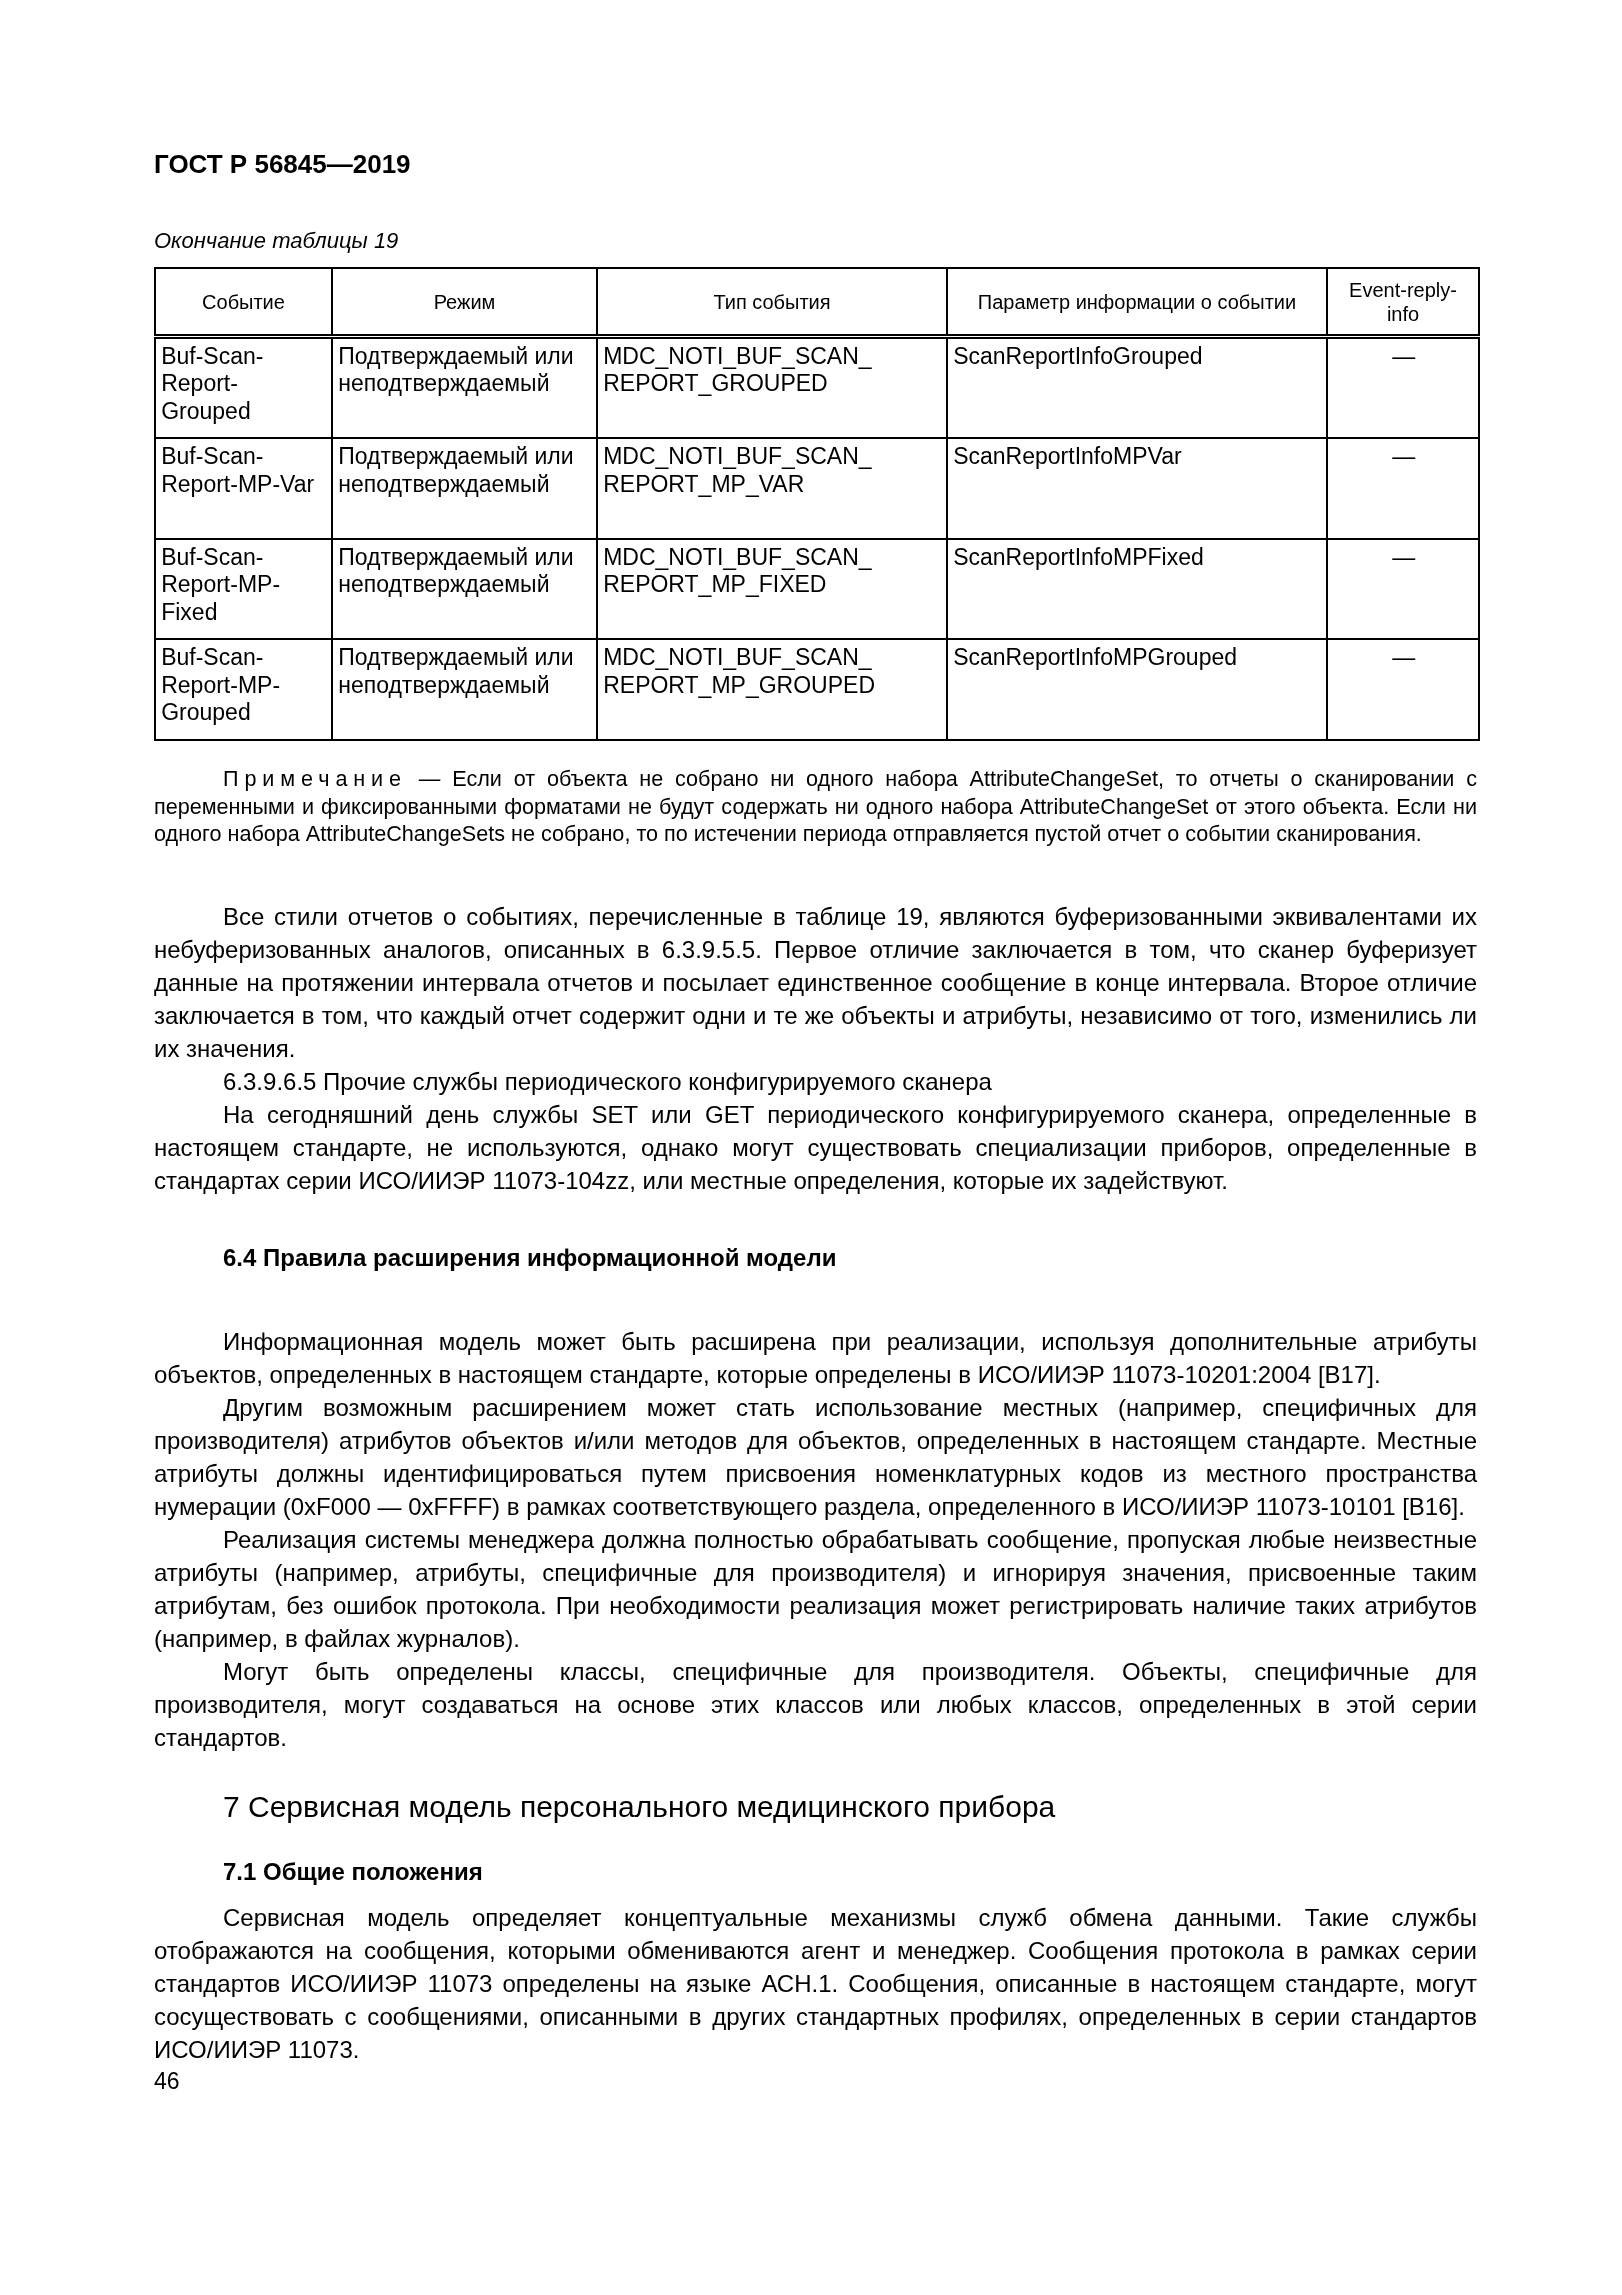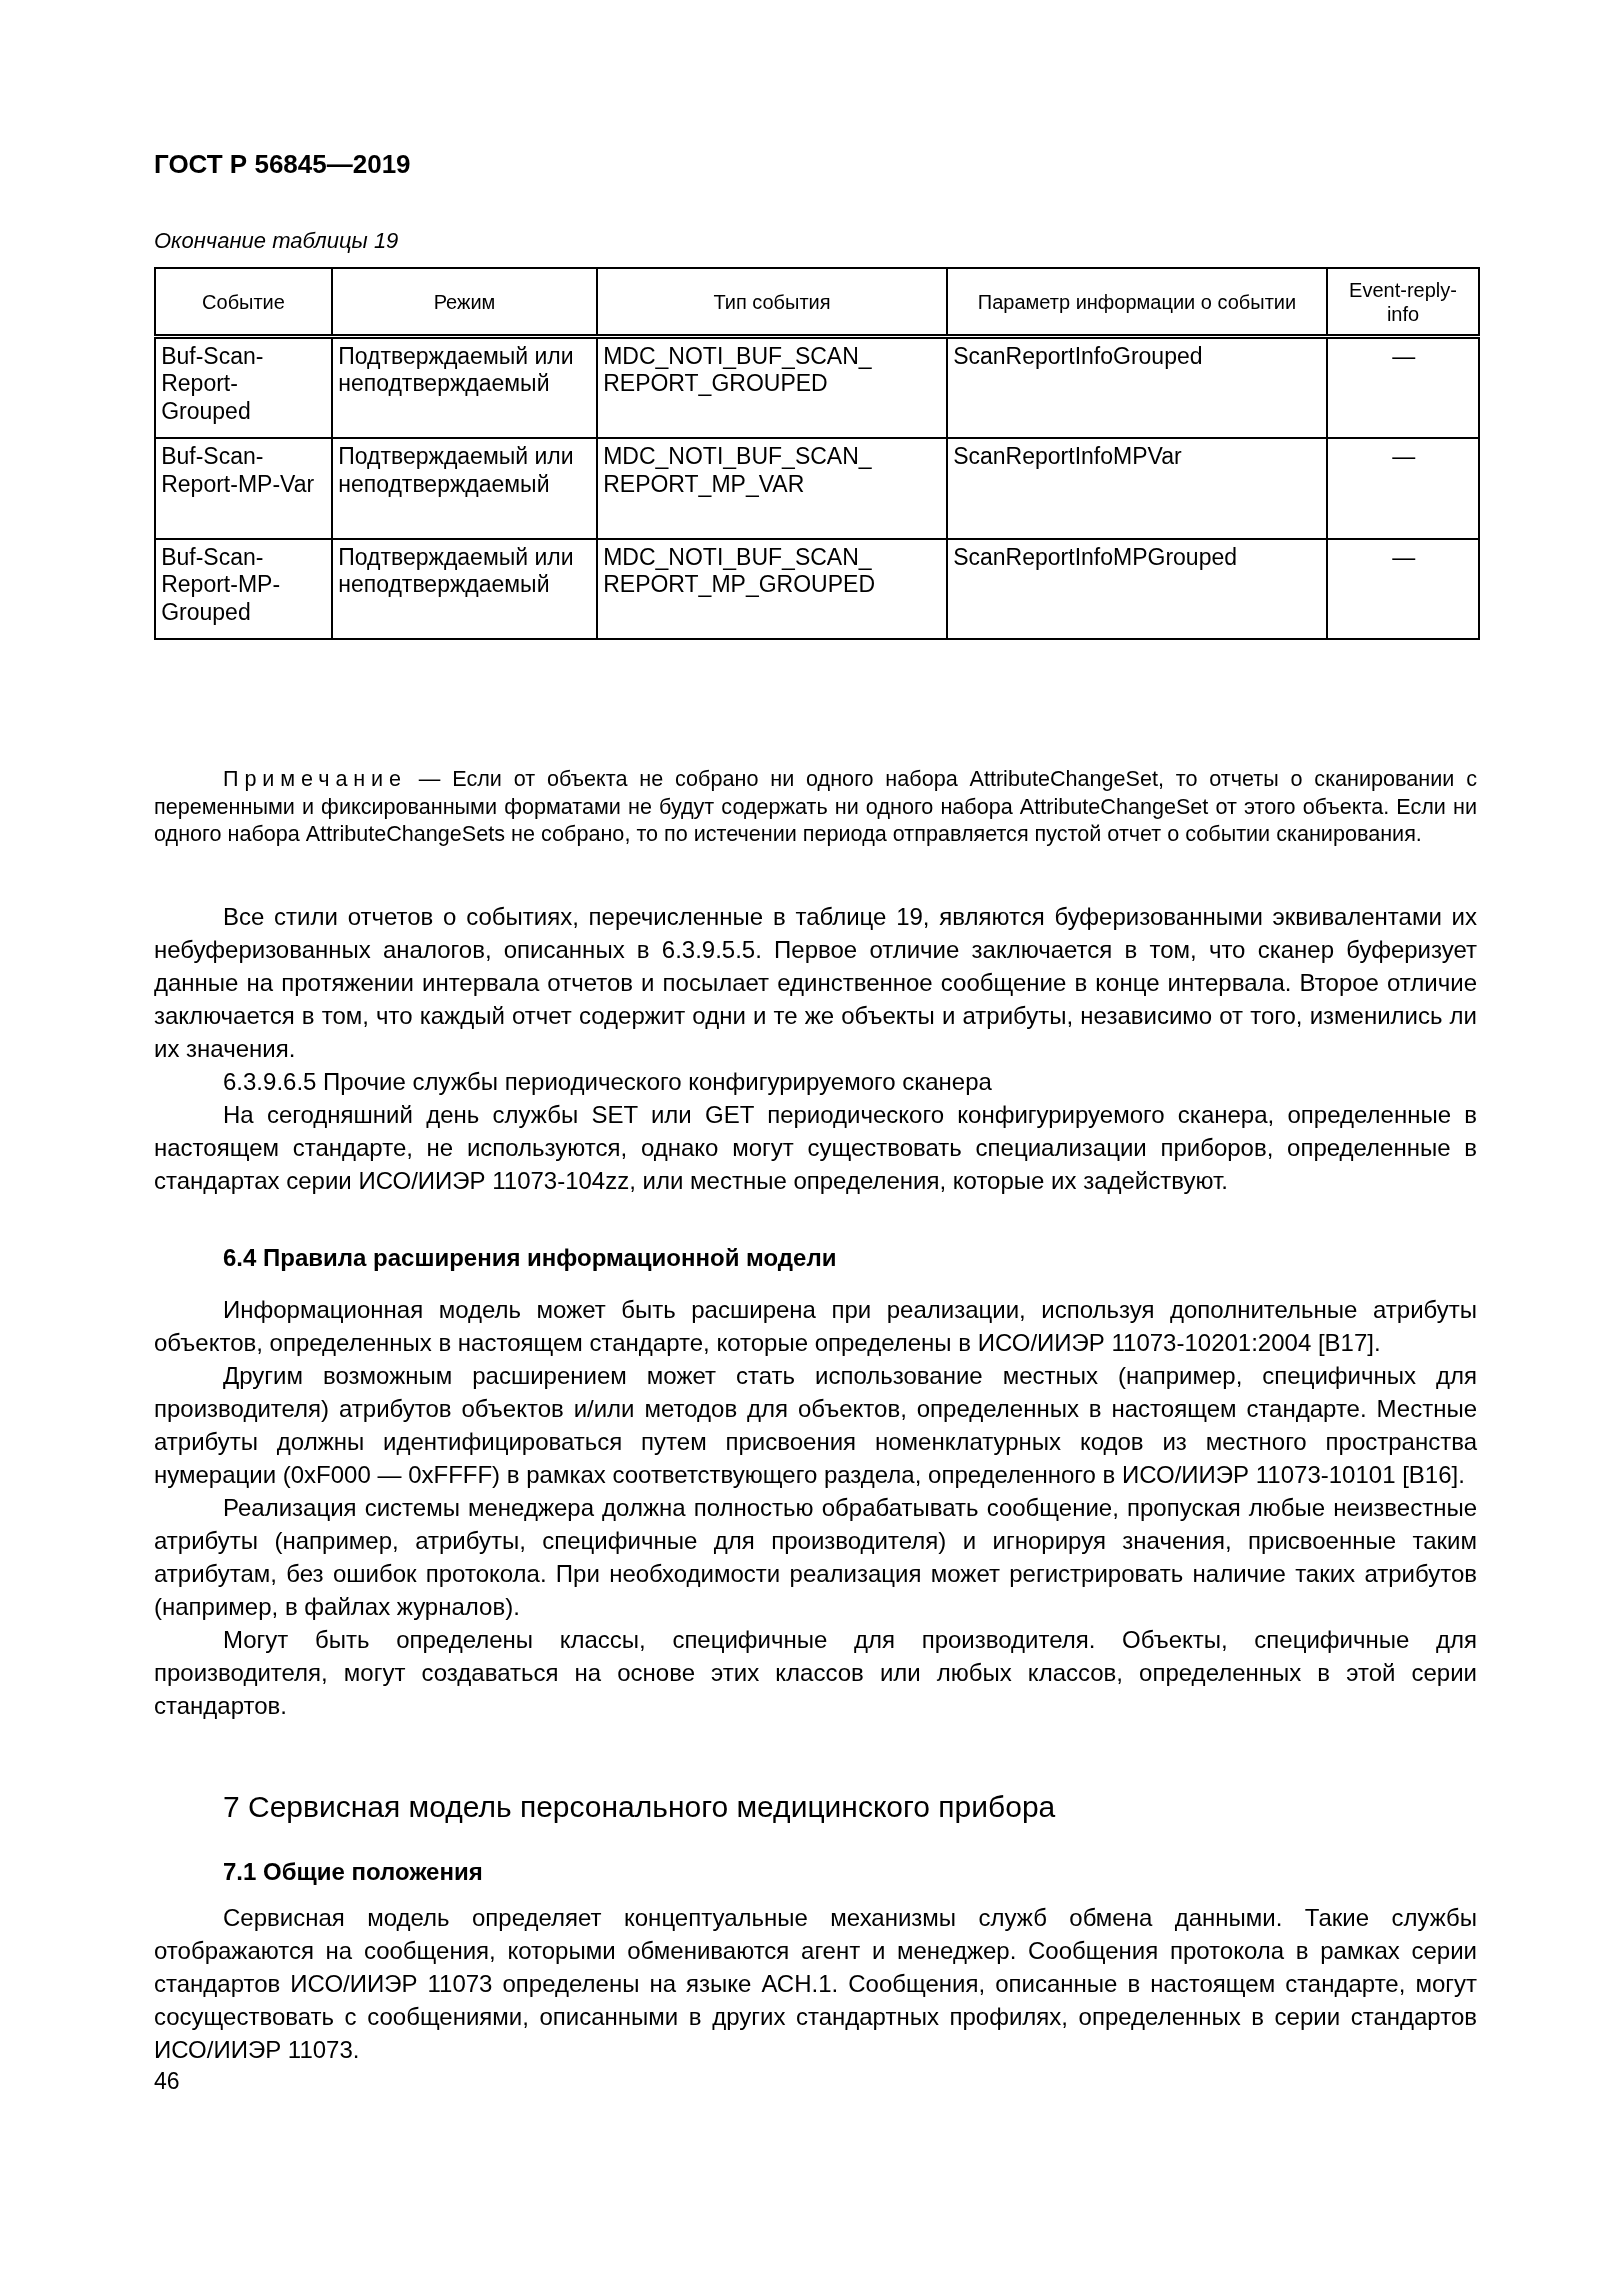--- a/index.html
+++ b/index.html
@@ -80,20 +80,27 @@
       <td class="dash">—</td>
     </tr>
     <tr>
       <td>Buf-Scan-Report-MP-Var</td>
       <td>Подтверждаемый или неподтверждаемый</td>
       <td>MDC_NOTI_BUF_SCAN_ REPORT_MP_VAR</td>
       <td>ScanReportInfoMPVar</td>
       <td class="dash">—</td>
     </tr>
     <tr>
+      <td>Buf-Scan-Report-MP-Fixed</td>
+      <td>Подтверждаемый или неподтверждаемый</td>
+      <td>MDC_NOTI_BUF_SCAN_ REPORT_MP_FIXED</td>
+      <td>ScanReportInfoMPFixed</td>
+      <td class="dash">—</td>
+    </tr>
+    <tr>
       <td>Buf-Scan-Report-MP-Grouped</td>
       <td>Подтверждаемый или неподтверждаемый</td>
       <td>MDC_NOTI_BUF_SCAN_ REPORT_MP_GROUPED</td>
       <td>ScanReportInfoMPGrouped</td>
       <td class="dash">—</td>
     </tr>
   </tbody>
 </table>
 
 <div class="text-block note" style="top:765px;">
@@ -101,21 +108,21 @@
 </div>
 
 <div class="text-block" style="top:900px;">
   <p>Все стили отчетов о событиях, перечисленные в таблице 19, являются буферизованными эквивалентами их небуферизованных аналогов, описанных в 6.3.9.5.5. Первое отличие заключается в том, что сканер буферизует данные на протяжении интервала отчетов и посылает единственное сообщение в конце интервала. Второе отличие заключается в том, что каждый отчет содержит одни и те же объекты и атрибуты, независимо от того, изменились ли их значения.</p>
   <p>6.3.9.6.5 Прочие службы периодического конфигурируемого сканера</p>
   <p>На сегодняшний день службы SET или GET периодического конфигурируемого сканера, определенные в настоящем стандарте, не используются, однако могут существовать специализации приборов, определенные в стандартах серии ИСО/ИИЭР 11073-104zz, или местные определения, которые их задействуют.</p>
 </div>
 
 <div class="h2" style="top:1244px;">6.4 Правила расширения информационной модели</div>
 
-<div class="text-block" style="top:1293px;">
+<div class="text-block" style="top:1325px;">
   <p>Информационная модель может быть расширена при реализации, используя дополнительные атрибуты объектов, определенных в настоящем стандарте, которые определены в ИСО/ИИЭР 11073-10201:2004 [B17].</p>
   <p>Другим возможным расширением может стать использование местных (например, специфичных для производителя) атрибутов объектов и/или методов для объектов, определенных в настоящем стандарте. Местные атрибуты должны идентифицироваться путем присвоения номенклатурных кодов из местного пространства нумерации (0xF000 — 0xFFFF) в рамках соответствующего раздела, определенного в ИСО/ИИЭР 11073-10101 [B16].</p>
   <p>Реализация системы менеджера должна полностью обрабатывать сообщение, пропуская любые неизвестные атрибуты (например, атрибуты, специфичные для производителя) и игнорируя значения, присвоенные таким атрибутам, без ошибок протокола. При необходимости реализация может регистрировать наличие таких атрибутов (например, в файлах журналов).</p>
   <p>Могут быть определены классы, специфичные для производителя. Объекты, специфичные для производителя, могут создаваться на основе этих классов или любых классов, определенных в этой серии стандартов.</p>
 </div>
 
 <div class="h1" style="top:1790px;">7 Сервисная модель персонального медицинского прибора</div>
 
 <div class="h2" style="top:1858px;">7.1 Общие положения</div>
 

